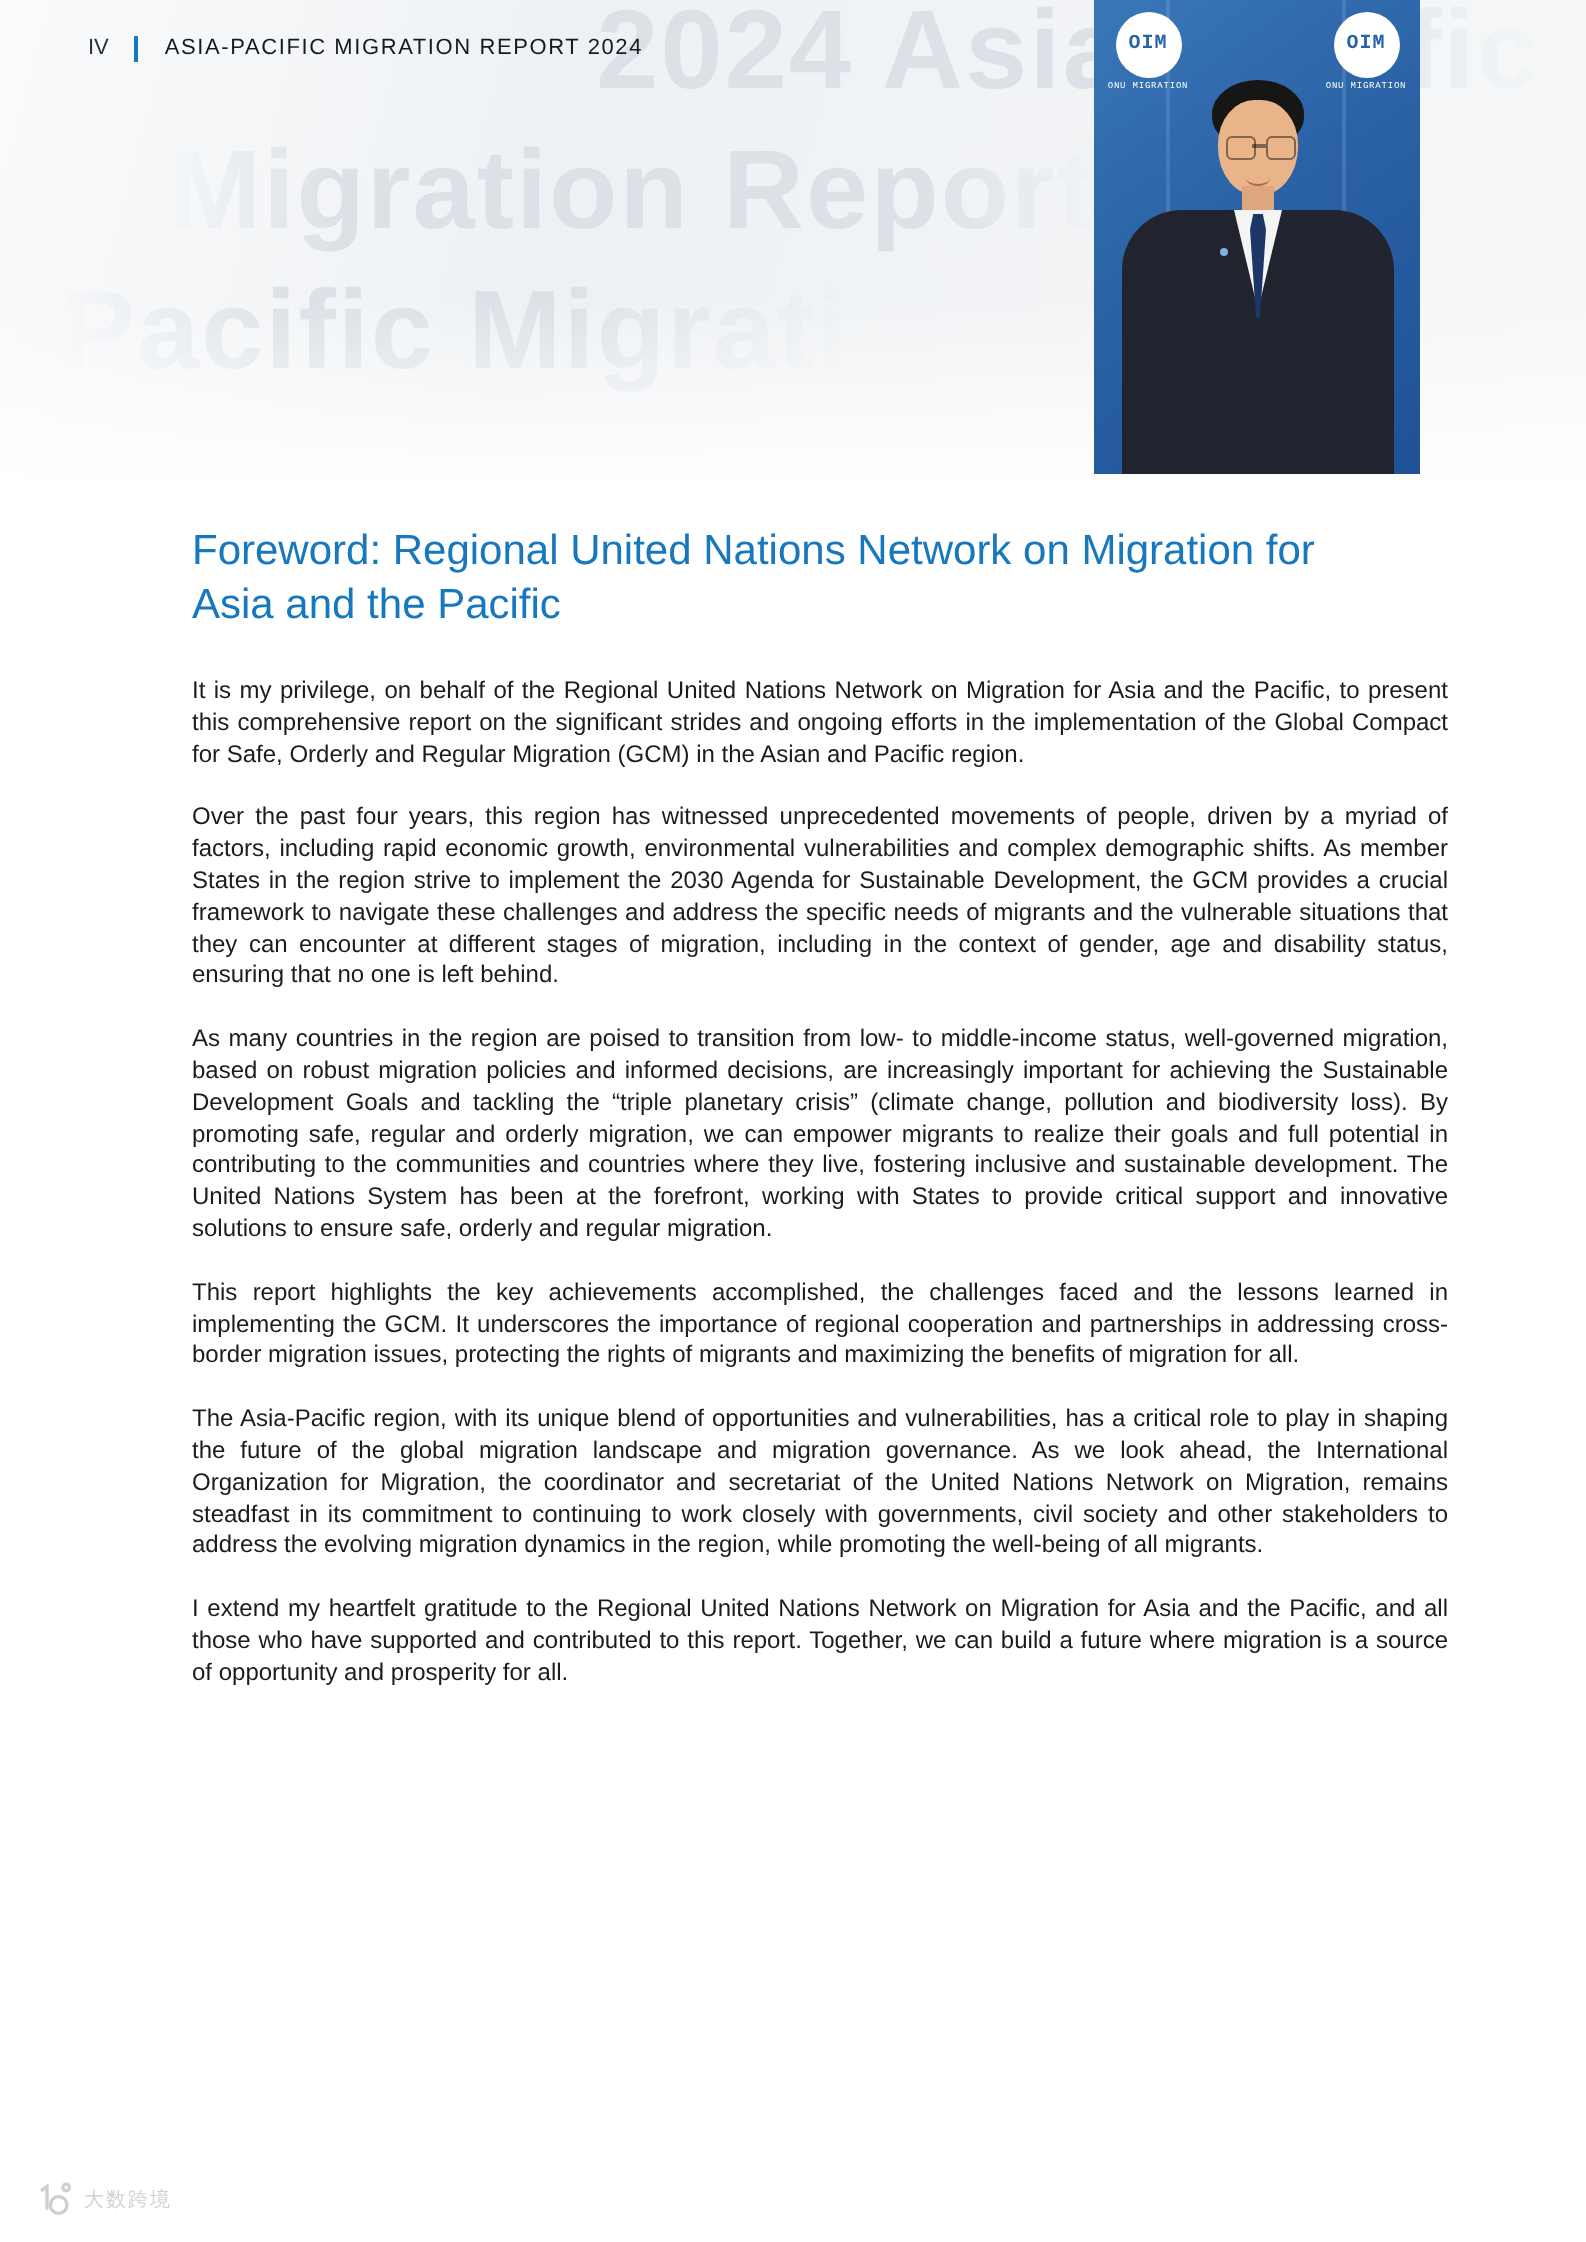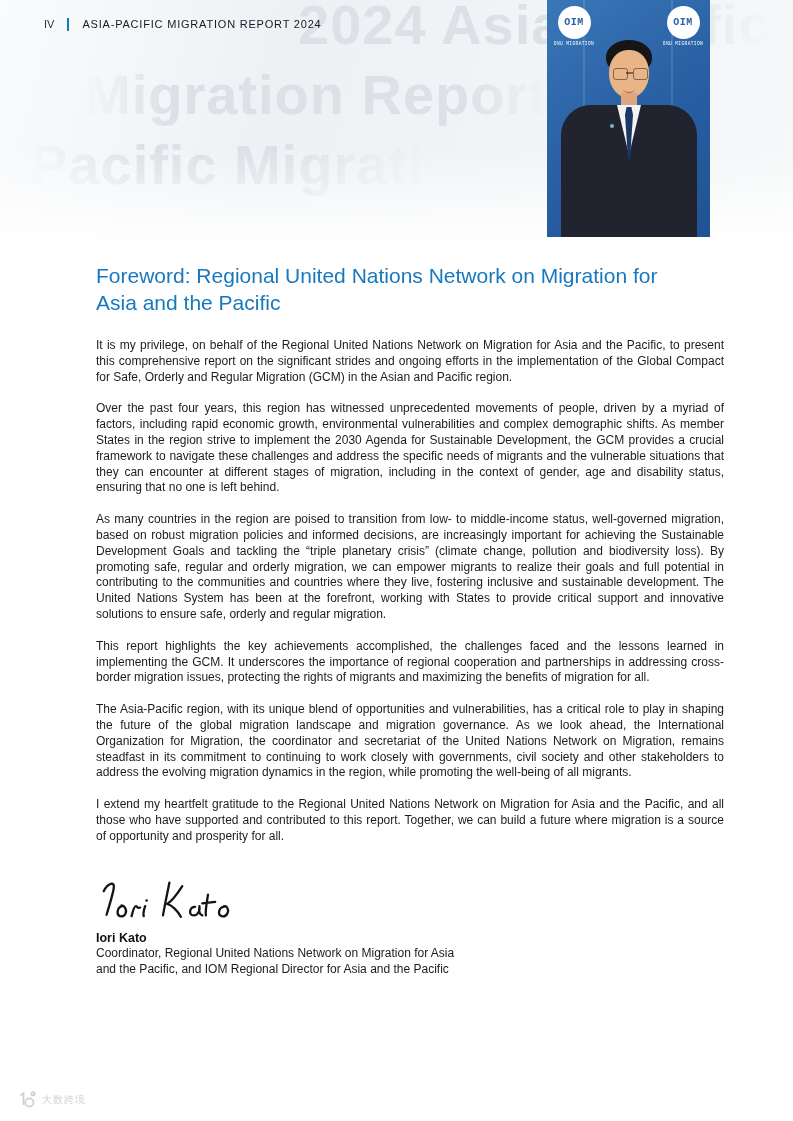--- a/index.html
+++ b/index.html
@@ -118,38 +118,20 @@
   <div class="content">
     <h1 class="fw-title">Foreword: Regional United Nations Network on Migration for Asia and the Pacific</h1>
 
     <p class="body-p">It is my privilege, on behalf of the Regional United Nations Network on Migration for Asia and the Pacific, to present this comprehensive report on the significant strides and ongoing efforts in the implementation of the Global Compact for Safe, Orderly and Regular Migration (GCM) in the Asian and Pacific region.</p>
     <p class="body-p">Over the past four years, this region has witnessed unprecedented movements of people, driven by a myriad of factors, including rapid economic growth, environmental vulnerabilities and complex demographic shifts. As member States in the region strive to implement the 2030 Agenda for Sustainable Development, the GCM provides a crucial framework to navigate these challenges and address the specific needs of migrants and the vulnerable situations that they can encounter at different stages of migration, including in the context of gender, age and disability status, ensuring that no one is left behind.</p>
     <p class="body-p">As many countries in the region are poised to transition from low- to middle-income status, well-governed migration, based on robust migration policies and informed decisions, are increasingly important for achieving the Sustainable Development Goals and tackling the “triple planetary crisis” (climate change, pollution and biodiversity loss). By promoting safe, regular and orderly migration, we can empower migrants to realize their goals and full potential in contributing to the communities and countries where they live, fostering inclusive and sustainable development. The United Nations System has been at the forefront, working with States to provide critical support and innovative solutions to ensure safe, orderly and regular migration.</p>
     <p class="body-p">This report highlights the key achievements accomplished, the challenges faced and the lessons learned in implementing the GCM. It underscores the importance of regional cooperation and partnerships in addressing cross-border migration issues, protecting the rights of migrants and maximizing the benefits of migration for all.</p>
     <p class="body-p">The Asia-Pacific region, with its unique blend of opportunities and vulnerabilities, has a critical role to play in shaping the future of the global migration landscape and migration governance. As we look ahead, the International Organization for Migration, the coordinator and secretariat of the United Nations Network on Migration, remains steadfast in its commitment to continuing to work closely with governments, civil society and other stakeholders to address the evolving migration dynamics in the region, while promoting the well-being of all migrants.</p>
     <p class="body-p">I extend my heartfelt gratitude to the Regional United Nations Network on Migration for Asia and the Pacific, and all those who have supported and contributed to this report. Together, we can build a future where migration is a source of opportunity and prosperity for all.</p>
 
-    <div class="sig-block">
-      <svg class="sig-svg" width="150" height="56" viewBox="0 0 210 70" fill="none" stroke="#141414" stroke-width="3.2" stroke-linecap="round" stroke-linejoin="round">
-        <path d="M8 24 C14 12 24 10 22 20 C21 27 16 44 12 57
-                 M34 45 C27 46 25 57 31 59 C38 61 42 52 37 46 C34 43 31 44 34 45
-                 M47 59 C49 51 51 45 53 45 C55 45 55 49 59 47
-                 M66 45 C64 51 63 56 64 59"></path>
-        <circle cx="68" cy="37" r="1.8" fill="#141414" stroke="none"></circle>
-        <path d="M100 12 C97 27 93 46 91 58
-                 M118 17 C109 31 103 38 97 42 C104 44 112 52 116 60
-                 M136 46 C128 46 126 58 134 58 C141 58 143 49 142 45 C141 52 142 57 146 58
-                 M154 29 C152 41 150 52 151 58
-                 M146 41 L164 39
-                 M176 46 C169 47 167 57 173 59 C180 61 185 52 180 46 C178 44 175 45 176 46"></path>
-      </svg>
-      <div class="sig-name">Iori Kato</div>
-      <div class="sig-role">Coordinator, Regional United Nations Network on Migration for Asia</div>
-      <div class="sig-role">and the Pacific, and IOM Regional Director for Asia and the Pacific</div>
-    </div>
   </div>
 
   <div class="site-wm">
     <svg width="20" height="20" viewBox="0 0 24 24" fill="none" stroke="#cfcfcf" stroke-width="2" stroke-linecap="round">
       <path d="M6 6 L9 4 L9 17"></path>
       <circle cx="16" cy="15" r="5"></circle>
       <circle cx="20.5" cy="4.5" r="2"></circle>
     </svg>
     <span class="site-wm-text">大数跨境</span>
   </div>

